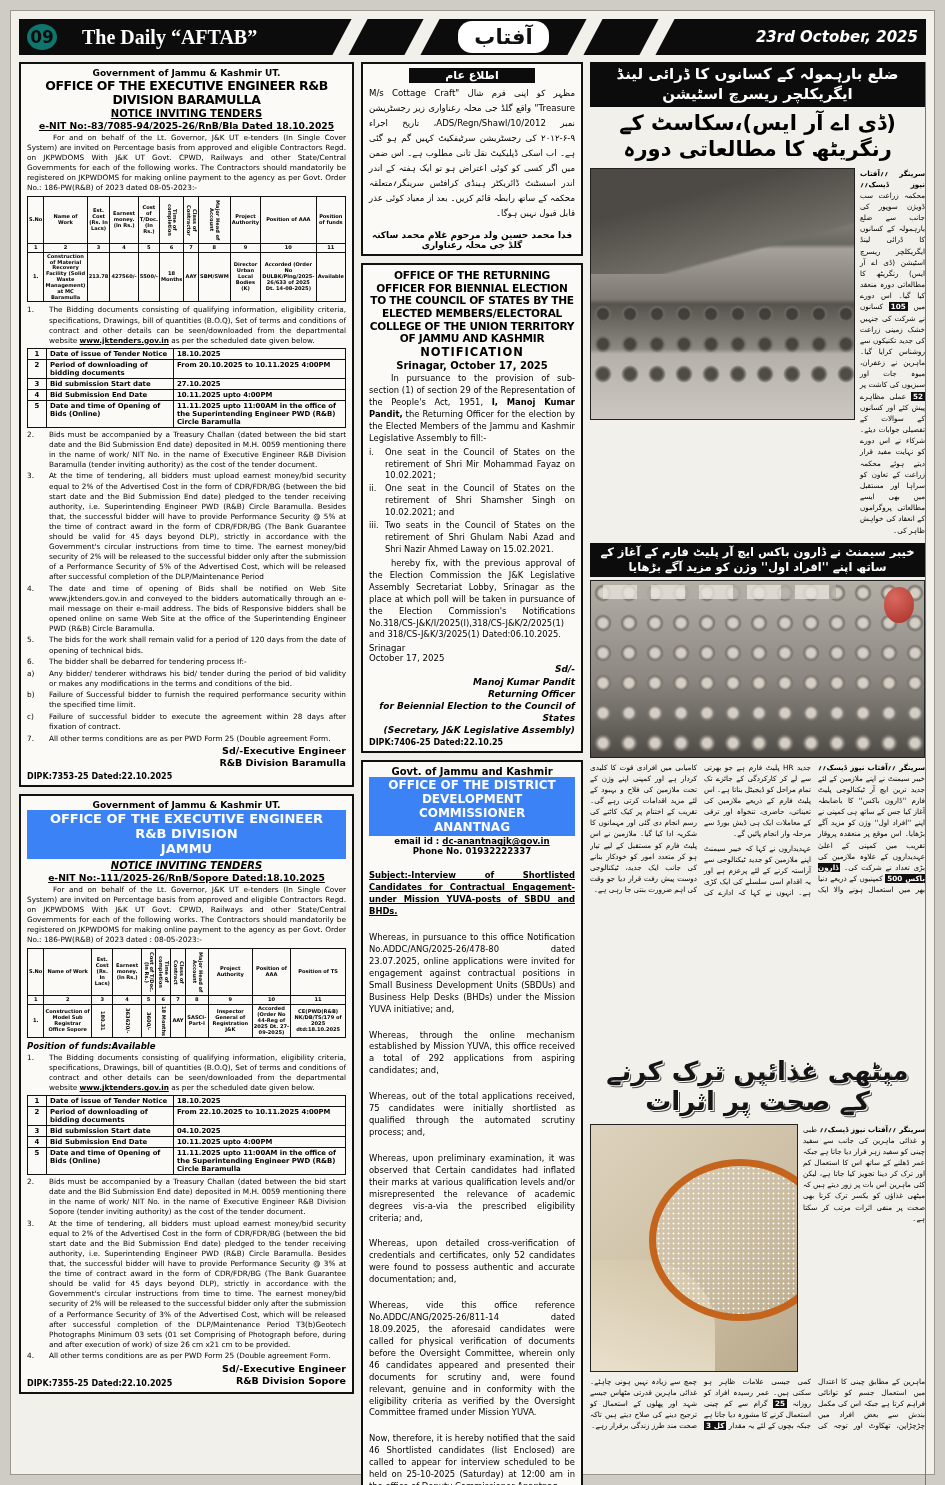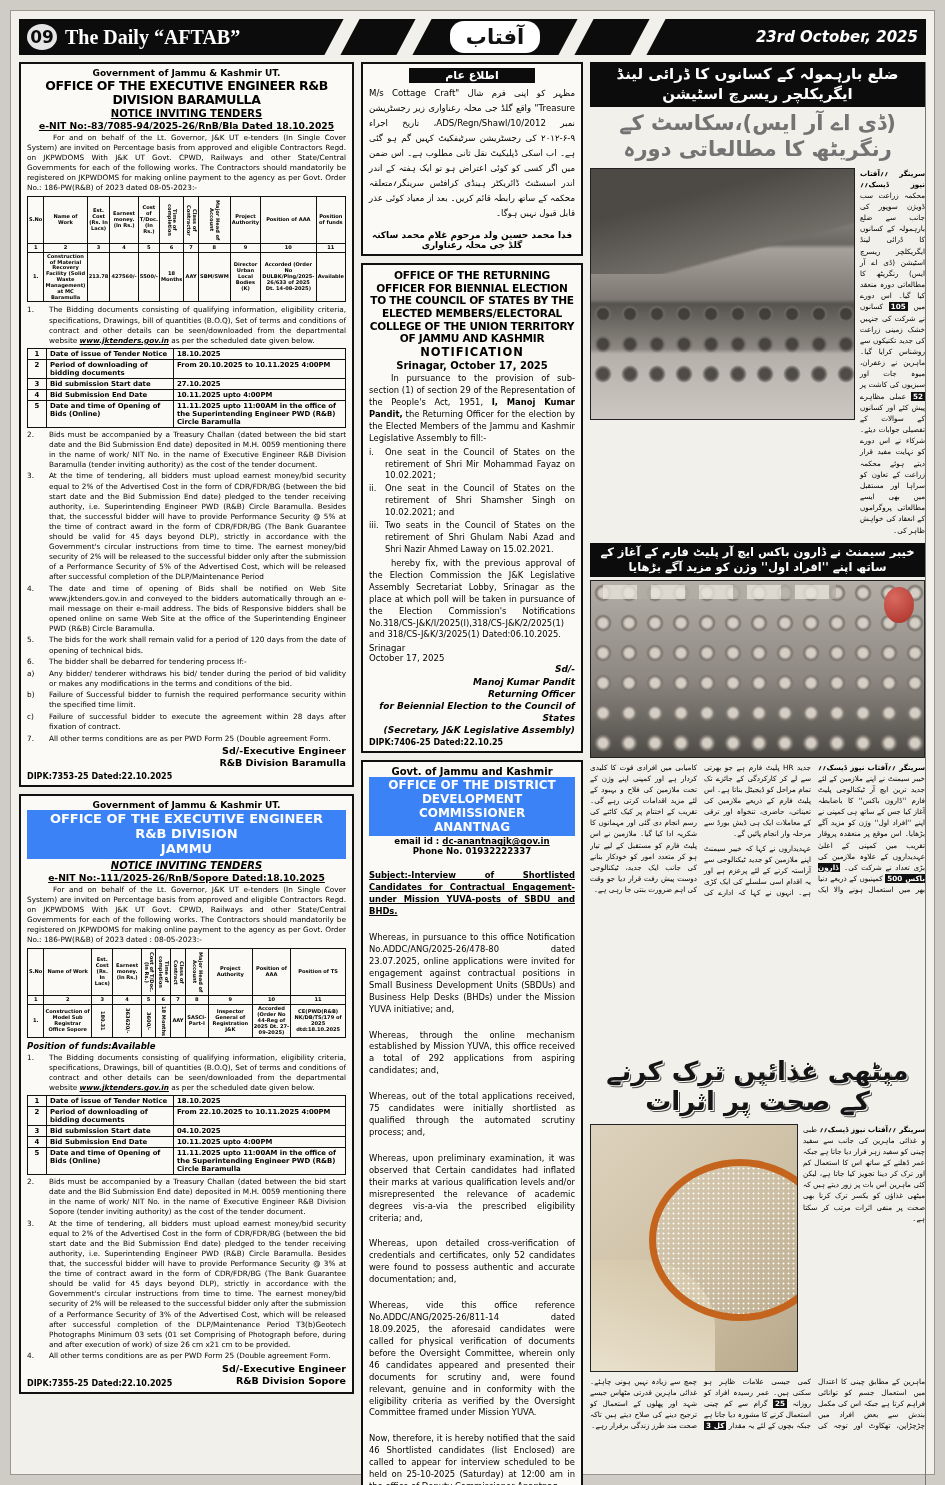--- a/index.html
+++ b/index.html
@@ -1,39 +1,39 @@
 <!DOCTYPE html>
 <html><head>
 <meta charset="utf-8">
 <style>
   html,body{margin:0;padding:0;}
   body{width:945px;height:1485px;background:#cfccc5;font-family:"DejaVu Sans",sans-serif;overflow:hidden;}
   .page{width:925px;height:1465px;margin:10px auto;background:#f2f0ea;border:1px solid #9a978f;box-sizing:border-box;padding:8px 8px 0 8px;}
   
   .hdr{height:36px;background:#0c0c0c;display:flex;align-items:center;position:relative;padding:0 8px;box-sizing:border-box;}
-  .pnum{width:30px;height:26px;background:#e5e5e5;border-radius:50%;color:#0c0c0c;font-weight:bold;font-size:17px;display:flex;align-items:center;justify-content:center;margin-right:8px;flex:0 0 auto;}
+  .pnum{width:30px;height:26px;background:#0f766e;border-radius:50%;color:#0c0c0c;font-weight:bold;font-size:17px;display:flex;align-items:center;justify-content:center;margin-right:25px;flex:0 0 auto;}
   .mast{color:#fff;font-size:20px;font-weight:bold;font-family:"Liberation Serif",serif;white-space:nowrap;}
   .slash{width:16px;height:36px;background:#f2f0ea;transform:skewX(-28deg);margin:0 28px;flex:0 0 auto;}
   .hspace{flex:1;}
   .logo{background:#fff;border-radius:14px;padding:1px 16px;height:30px;display:flex;align-items:center;justify-content:center;font-size:21px;font-weight:bold;color:#111;}
   .hdate{color:#fff;font-size:15px;font-weight:bold;font-style:italic;white-space:nowrap;margin-left:6px;}
   
   .cols{display:flex;gap:7px;margin-top:7px;}
   .colL{width:335px;flex:0 0 auto;}
   .colM{width:222px;flex:0 0 auto;}
   .colR{flex:1;min-width:0;}
   .nbox{border:2px solid #111;background:#fbfaf6;padding:4px 6px;box-sizing:border-box;margin-bottom:7px;}
   .c{text-align:center;} .b{font-weight:bold;} .u{text-decoration:underline;} .i{font-style:italic;}
   .gov{font-size:9px;font-weight:bold;text-align:center;}
   .office{font-size:12.5px;font-weight:bold;text-align:center;letter-spacing:-0.4px;line-height:1.1;margin:1px 0;}
   .nit{font-size:10px;font-weight:bold;text-decoration:underline;text-align:center;margin:1px 0;}
   .enit{font-size:9.2px;font-weight:bold;text-decoration:underline;text-align:center;margin:1px 0;}
   .body-t{font-size:7.3px;line-height:1.38;text-align:justify;margin:2px 0;}
   .body-t .ind{display:inline-block;width:26px;}
-  .lnk{font-weight:bold;font-style:italic;text-decoration:underline;}
+  .lnk{font-weight:bold;text-decoration:underline;}
   table{border-collapse:collapse;width:100%;}
   .t-main{font-size:5.1px;line-height:1.15;margin:3px 0;}
   .t-main th,.t-main td{border:1px solid #111;padding:1px;text-align:center;vertical-align:middle;font-weight:bold;}
   #t1 thead tr:first-child th:nth-child(n+6):nth-child(-n+8),
   #t2 thead tr:first-child th:nth-child(n+5):nth-child(-n+8){writing-mode:vertical-rl;max-height:44px;}
   #t2 tbody td:nth-child(n+3):nth-child(-n+6){writing-mode:vertical-rl;}
   .t-sched{font-size:6.9px;margin:2px 0;}
   .t-sched td{border:1px solid #111;padding:1px 3px;font-weight:bold;vertical-align:top;}
   .t-sched td:first-child{width:12px;text-align:center;}
   .t-sched td:nth-child(2){width:120px;}
@@ -53,21 +53,21 @@
   .ro-body{font-size:8.4px;line-height:1.42;text-align:justify;margin:2px 0;}
   .ro-item{display:flex;font-size:8.4px;line-height:1.42;margin:1px 0 1px 0;}
   .ro-item .no{width:16px;flex:0 0 auto;}
   .ro-item p{margin:0;flex:1;text-align:justify;}
   .ro-sign{font-size:9px;font-weight:bold;font-style:italic;text-align:right;line-height:1.35;}
   .ddc-contact{font-size:8.6px;font-weight:bold;text-align:center;}
   .ddc-body{font-size:8.4px;line-height:1.42;text-align:justify;margin:14px 0;}
   .ddc-sign{font-size:9px;font-weight:bold;text-align:right;line-height:1.35;}
   
   .h-bar{background:#0c0c0c;color:#fff;font-size:15px;font-weight:bold;text-align:center;padding:3px 4px;line-height:1.3;}
-  .h-big{font-size:21px;font-weight:bold;text-align:center;color:#737373;padding:3px 0 5px 0;line-height:1.25;}
+  .h-big{font-size:21px;font-weight:bold;text-align:center;color:#000000;padding:3px 0 5px 0;line-height:1.25;}
   .h-bar2{background:#0c0c0c;color:#fff;font-size:11.5px;font-weight:bold;text-align:center;padding:2px 4px;line-height:1.3;margin:4px 0 3px 0;}
   .h-deco{font-size:26px;font-weight:bold;text-align:center;color:#141414;padding:6px 0 8px 0;letter-spacing:1px;text-shadow:1px 1px 0 #fff,2px 2px 0 #55524c;}
   .news-row{display:flex;gap:5px;}
   .news-col{font-size:7.2px;line-height:1.55;text-align:justify;min-width:0;}
   .dl{font-weight:bold;}
   .hl{background:#111;color:#fff;padding:0 2px;font-weight:bold;}
   .photo{border:1px solid #222;box-sizing:border-box;position:relative;overflow:hidden;}
   .ph1{flex:0 0 265px;height:252px;background:
     linear-gradient(180deg,#c9c5be 0%,#d8d4cd 14%,#8f8b85 15%,#6b6762 30%,#a6a29b 32%,#7d7972 52%,#56534e 54%,#8d8982 72%,#b5b1aa 74%,#ccc8c1 100%);}
   .ph1 .canopy{position:absolute;top:0;left:0;width:100%;height:42%;background:linear-gradient(165deg,#4d4a45 30%,#716d67 70%,transparent 72%);}

